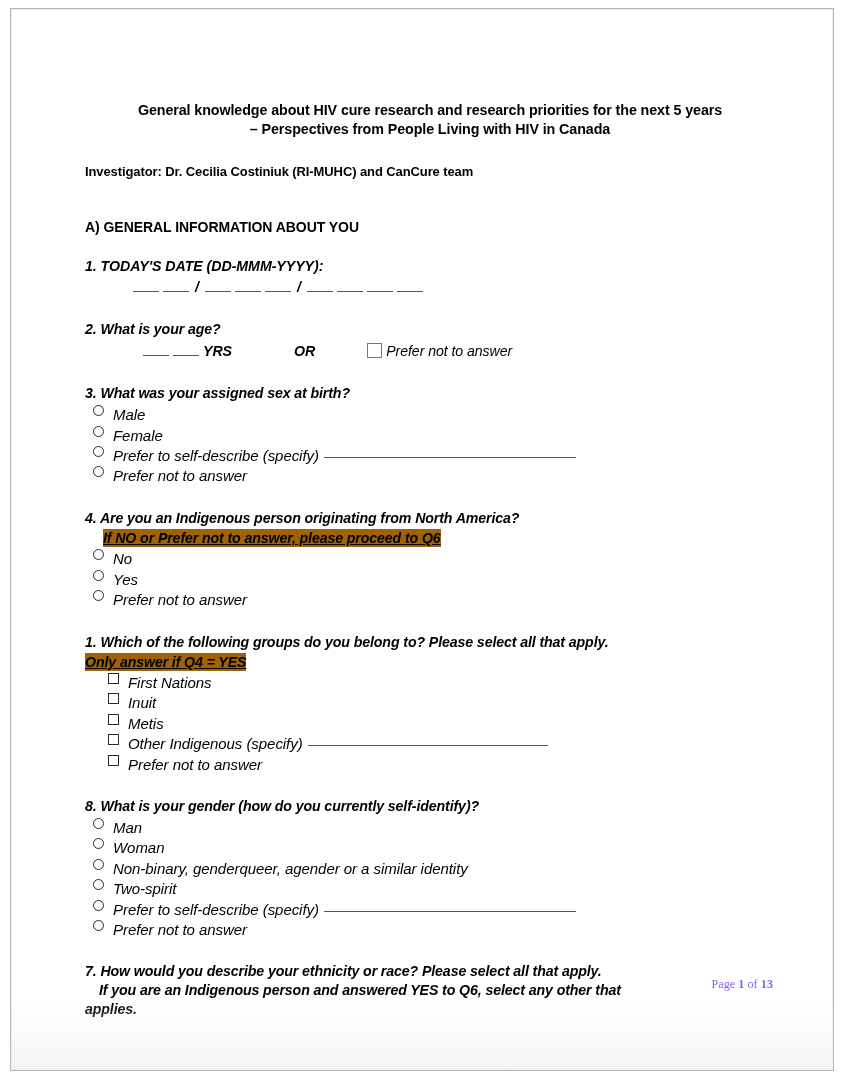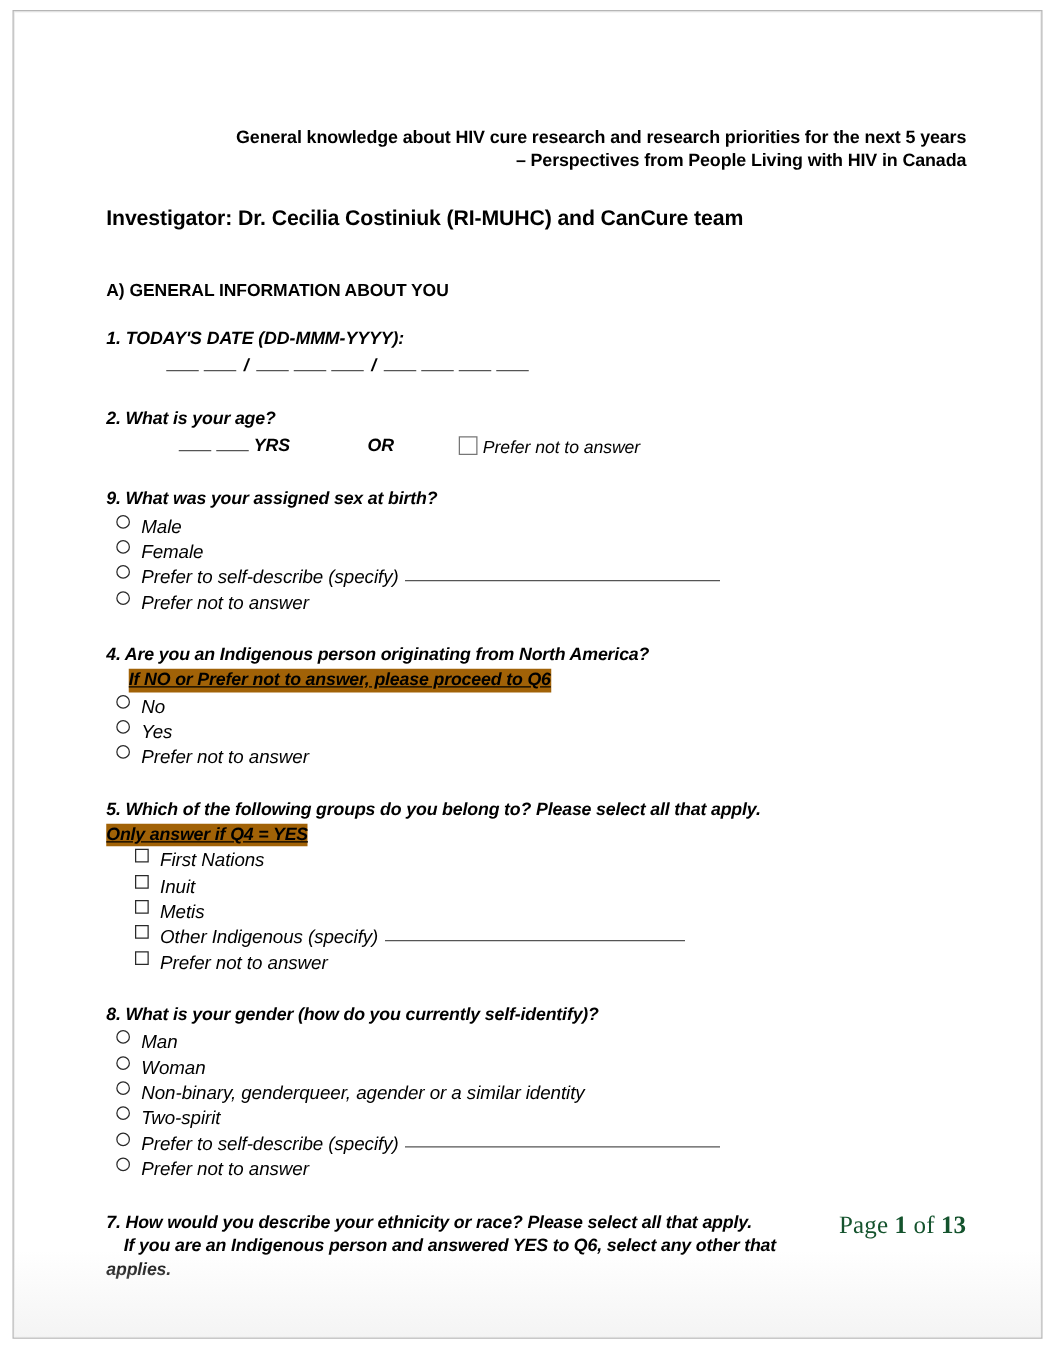--- a/index.html
+++ b/index.html
@@ -48,30 +48,30 @@
     position: absolute;
     left: 74px;
     top: 92px;
     width: 690px;
   }
 
   
   .doc-title {
     font-size: 14.3px;
     font-weight: bold;
-    text-align: right;
+    text-align: center;
     line-height: 1.32;
     letter-spacing: -0.1px;
     margin: 0 0 0 0;
     padding: 0 2px;
   }
   .doc-title .t-line2 { display: block; }
 
   .investigator {
-    font-size: 17px;
+    font-size: 13px;
     font-weight: bold;
     margin-top: 25px;
     line-height: 1.3;
     letter-spacing: -0.1px;
   }
 
   .section-heading {
     font-size: 14px;
     font-weight: bold;
     margin-top: 38px;
@@ -220,22 +220,22 @@
     font-weight: normal;
     letter-spacing: -0.05px;
   }
 
   
   .page-footer {
     position: absolute;
     right: 60px;
     bottom: 78px;
     font-family: "Liberation Serif", serif;
-    font-size: 20px;
-    color: #14532d;
+    font-size: 12px;
+    color: #8b5cf6;
     letter-spacing: 0.1px;
   }
   .page-footer b { font-weight: bold; }
 </style>
 </head>
 <body>
 
 <div class="viewport">
   <div class="page-sheet">
 
@@ -264,21 +264,21 @@
           <span class="age-unit">YRS</span>
           <span class="age-or">OR</span>
           <span class="pref-box-wrap">
             <span class="big-check"></span>
             <span class="pref-label">Prefer not to answer</span>
           </span>
         </div>
       </div>
 
       <div class="question">
-        <div class="q-text">9. What was your assigned sex at birth?</div>
+        <div class="q-text">3. What was your assigned sex at birth?</div>
         <div class="options radio-set">
           <div class="option-row">
             <span class="radio-mark"></span>
             <span class="option-label">Male</span>
           </div>
           <div class="option-row">
             <span class="radio-mark"></span>
             <span class="option-label">Female</span>
           </div>
           <div class="option-row">
@@ -308,21 +308,21 @@
             <span class="option-label">Yes</span>
           </div>
           <div class="option-row">
             <span class="radio-mark"></span>
             <span class="option-label">Prefer not to answer</span>
           </div>
         </div>
       </div>
 
       <div class="question">
-        <div class="q-text">5. Which of the following groups do you belong to? Please select all that apply.</div>
+        <div class="q-text">1. Which of the following groups do you belong to? Please select all that apply.</div>
         <div class="note-row flush">
           <span class="q-note-highlight">Only answer if Q4 = YES</span>
         </div>
         <div class="options check-set">
           <div class="option-row">
             <span class="check-mark"></span>
             <span class="option-label">First Nations</span>
           </div>
           <div class="option-row">
             <span class="check-mark"></span>

